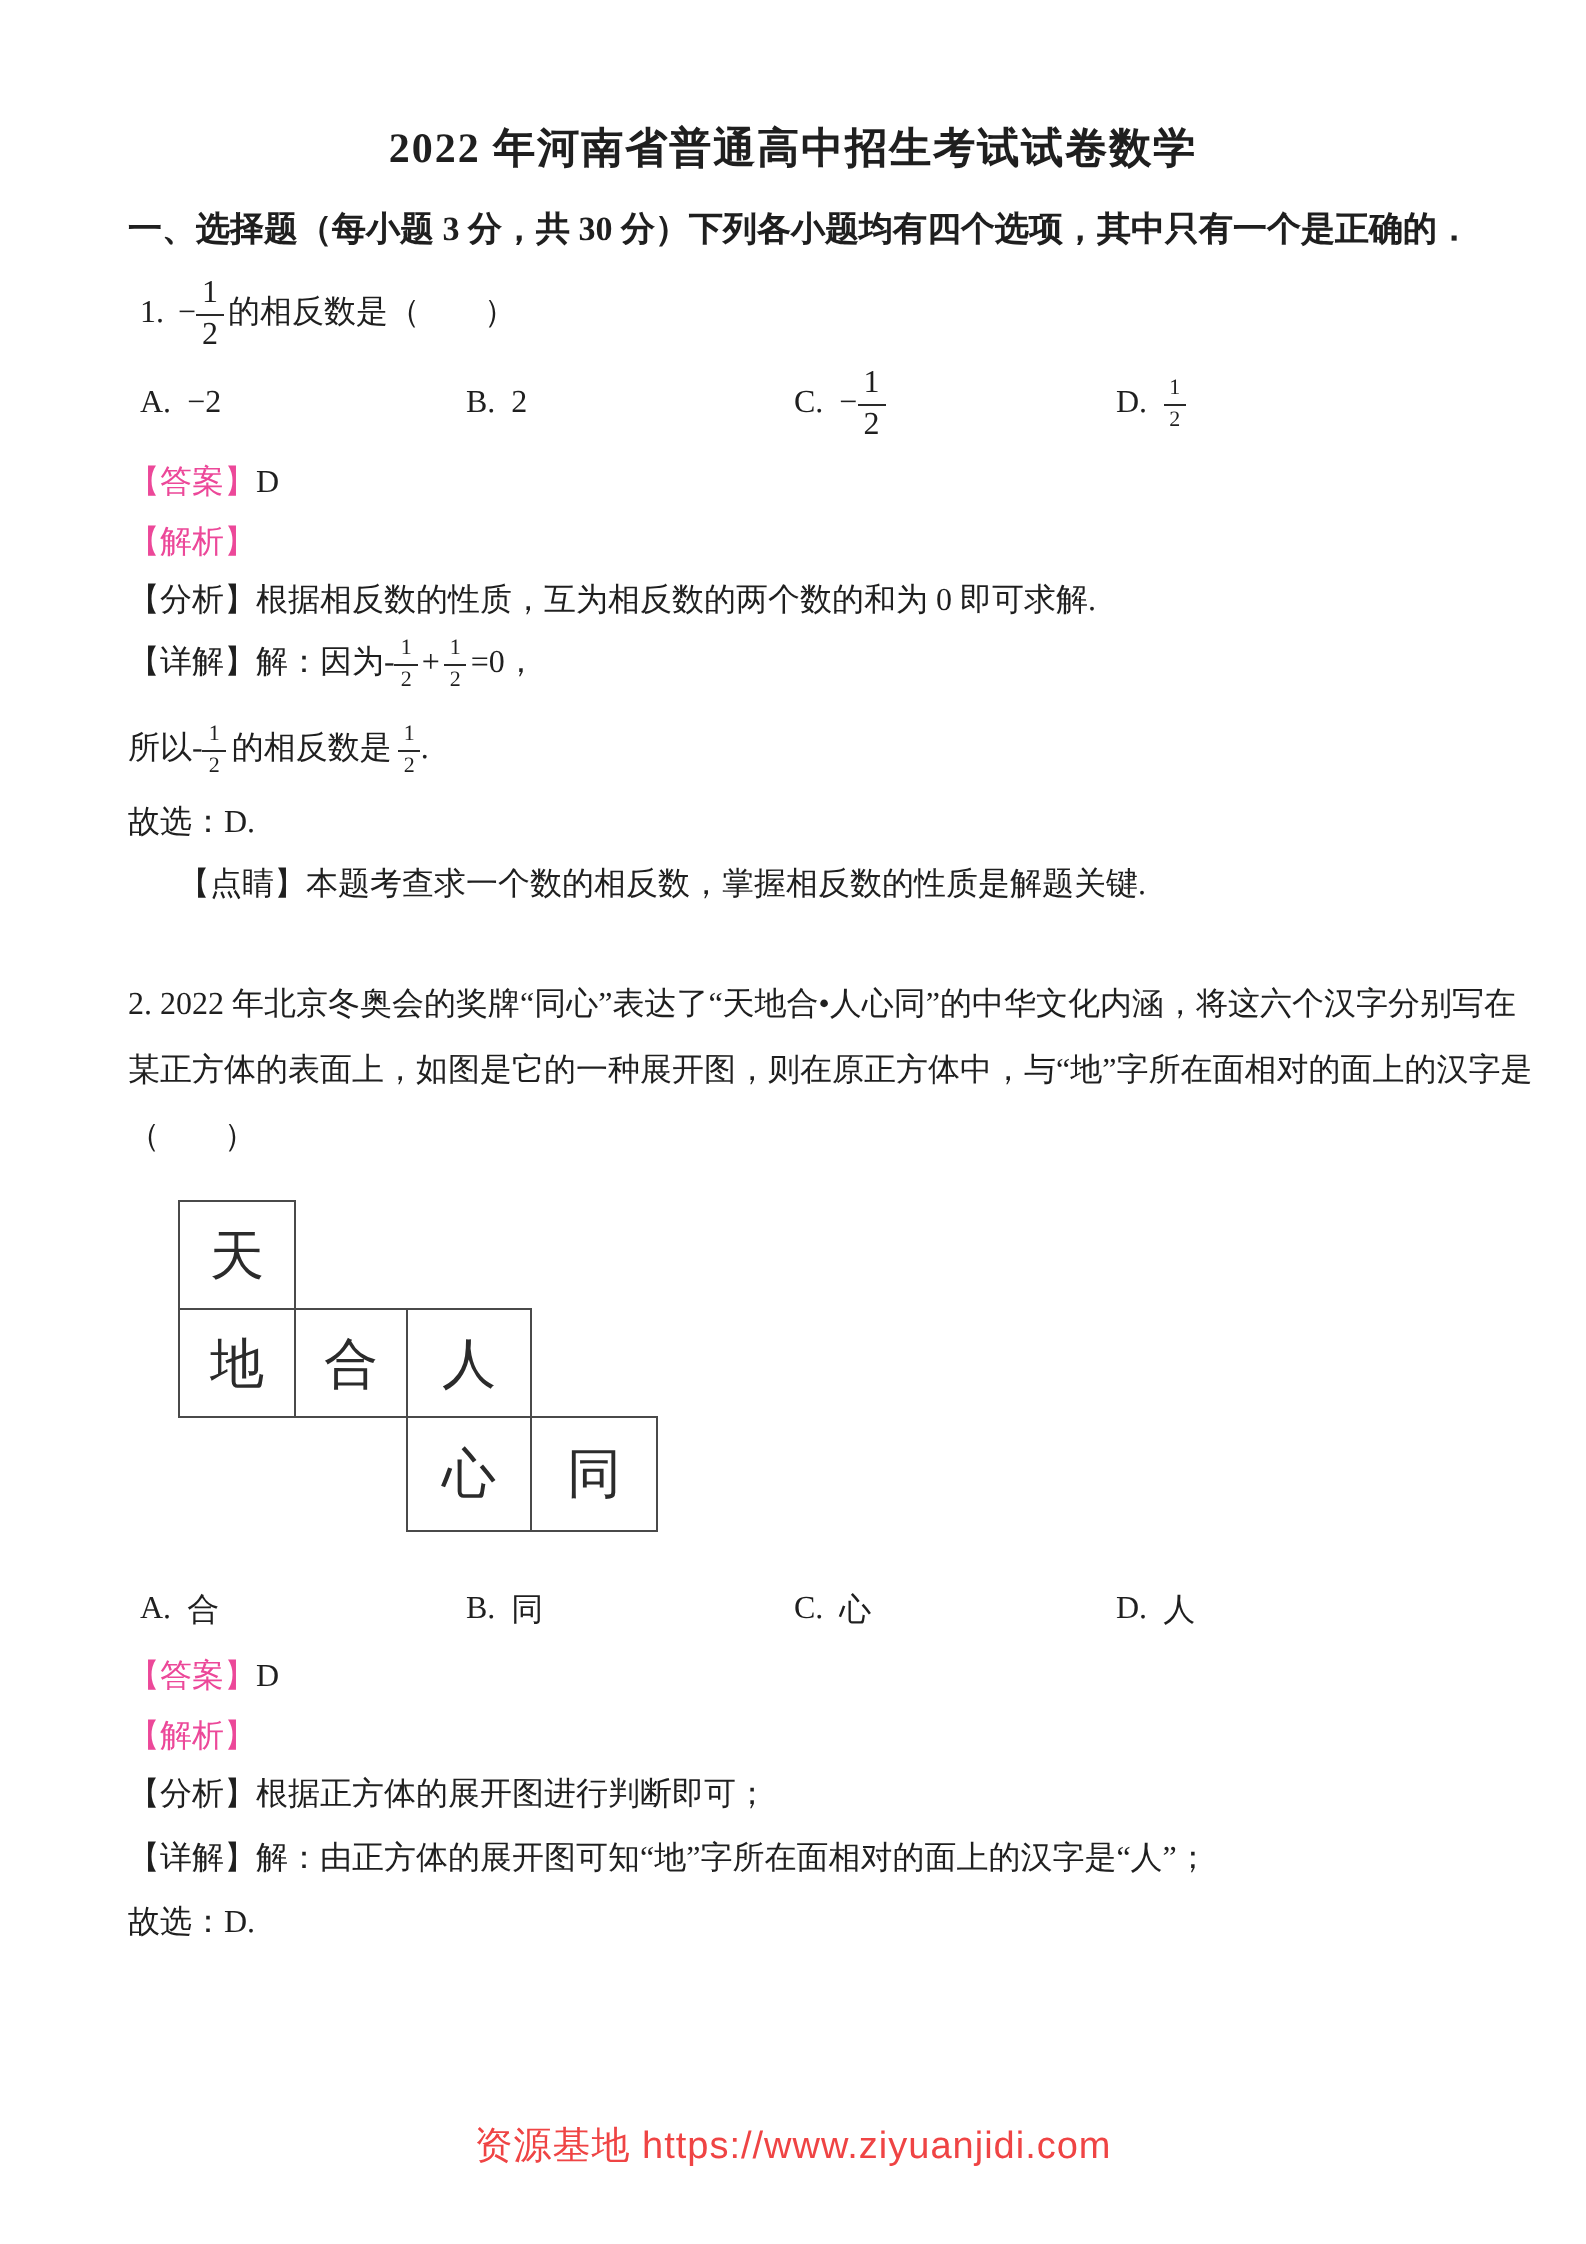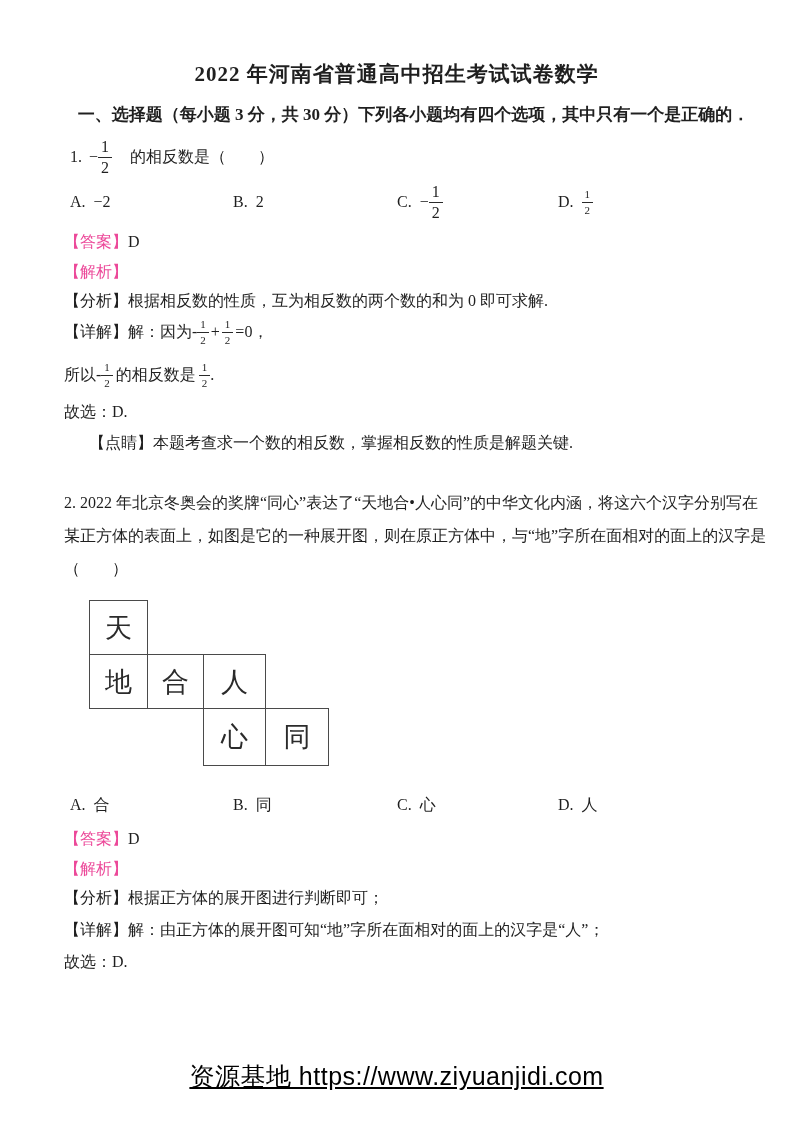--- a/index.html
+++ b/index.html
@@ -11,21 +11,21 @@
     color:#1f1f1f;
     overflow:hidden;
   }
   .title{
     position:absolute;top:60px;left:0;width:100%;
     text-align:center;font-size:21px;font-weight:bold;
     letter-spacing:1px;
   }
   .section-heading{
     position:absolute;top:103px;left:64px;right:30px;
-    font-size:17px;font-weight:bold;white-space:nowrap;text-align:center;
+    font-size:17px;font-weight:bold;white-space:nowrap;
   }
   .line{
     position:absolute;left:64px;right:30px;
     font-size:16px;line-height:22px;white-space:nowrap;
   }
   .fx{display:flex;align-items:center;}
   .blue{color:#ec4899;}
   .num-indent{left:70px;}
   .optrow{position:absolute;left:64px;right:30px;font-size:16px;}
   .opt{position:absolute;top:0;height:100%;display:flex;align-items:center;}
@@ -52,42 +52,42 @@
   .c-tian{left:0;top:0;width:59px;height:55px;}
   .c-di  {left:0;top:54px;width:59px;height:55px;}
   .c-he  {left:58px;top:54px;width:57px;height:55px;}
   .c-ren {left:114px;top:54px;width:63px;height:55px;}
   .c-xin {left:114px;top:108px;width:63px;height:58px;}
   .c-tong{left:176px;top:108px;width:64px;height:58px;}
   .footer{
     position:absolute;top:1060px;left:0;width:100%;
     text-align:center;
     font-family:"Liberation Sans","DejaVu Sans",sans-serif;
-    font-size:25px;color:#000000;letter-spacing:0.5px;text-decoration:underline;
+    font-size:19px;color:#ef4444;letter-spacing:0.5px;
   }
 </style>
 </head>
 <body>
 
 <div class="page">
 
   <div class="title">2022 年河南省普通高中招生考试试卷数学</div>
 
   <div class="section-heading">一、选择题（每小题 3 分，共 30 分）下列各小题均有四个选项，其中只有一个是正确的．</div>
 
   <div class="line num-indent fx" style="top:134px;height:46px;">
     <span style="margin-right:7px;">1.</span>
     <span class="mrow">
       <span>−</span>
         <span class="frac frac-lg">
           <span class="fnum">1</span>
           <span class="fden">2</span>
         </span>
     </span>
-    <span style="margin-left:18px;">的相反数是（　　）</span>
+    <span style="margin-left:2px;">的相反数是（　　）</span>
   </div>
 
   <div class="optrow" style="top:176px;height:52px;">
     <span class="opt opt-a">
       <span class="olabel">A.</span>
         <span>−2</span>
     </span>
     <span class="opt opt-b">
       <span class="olabel">B.</span>
         <span>2</span>

